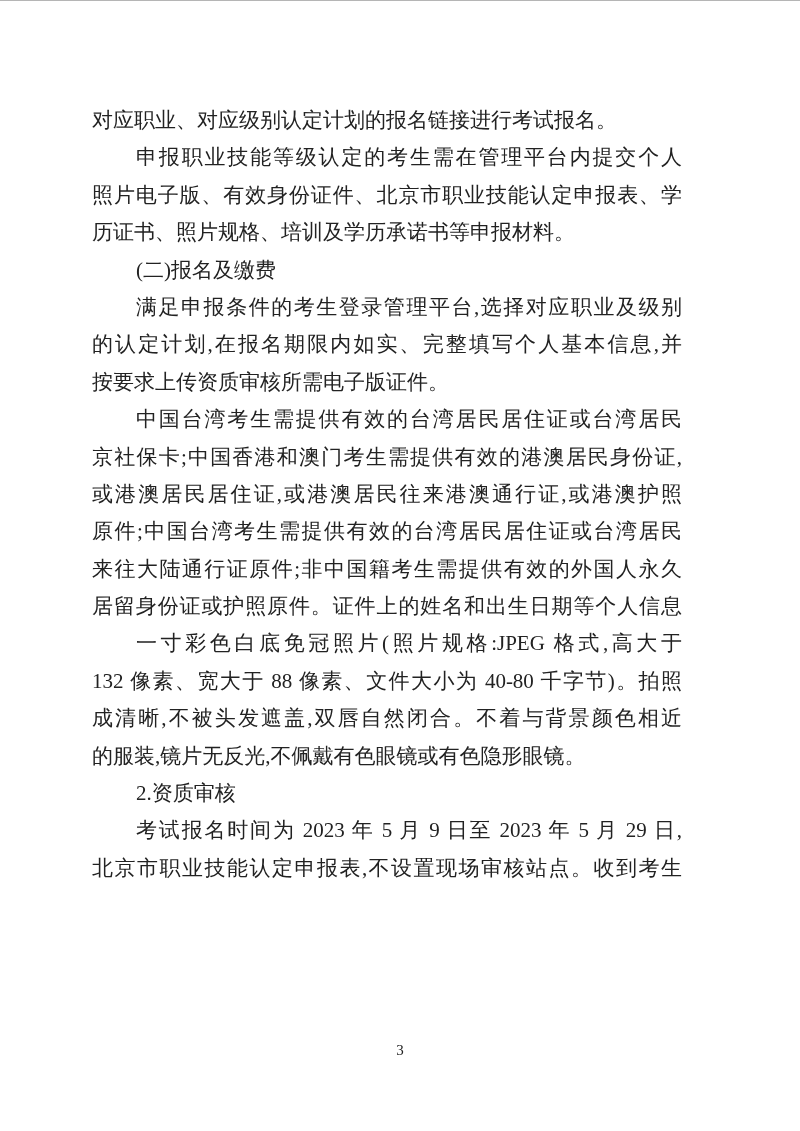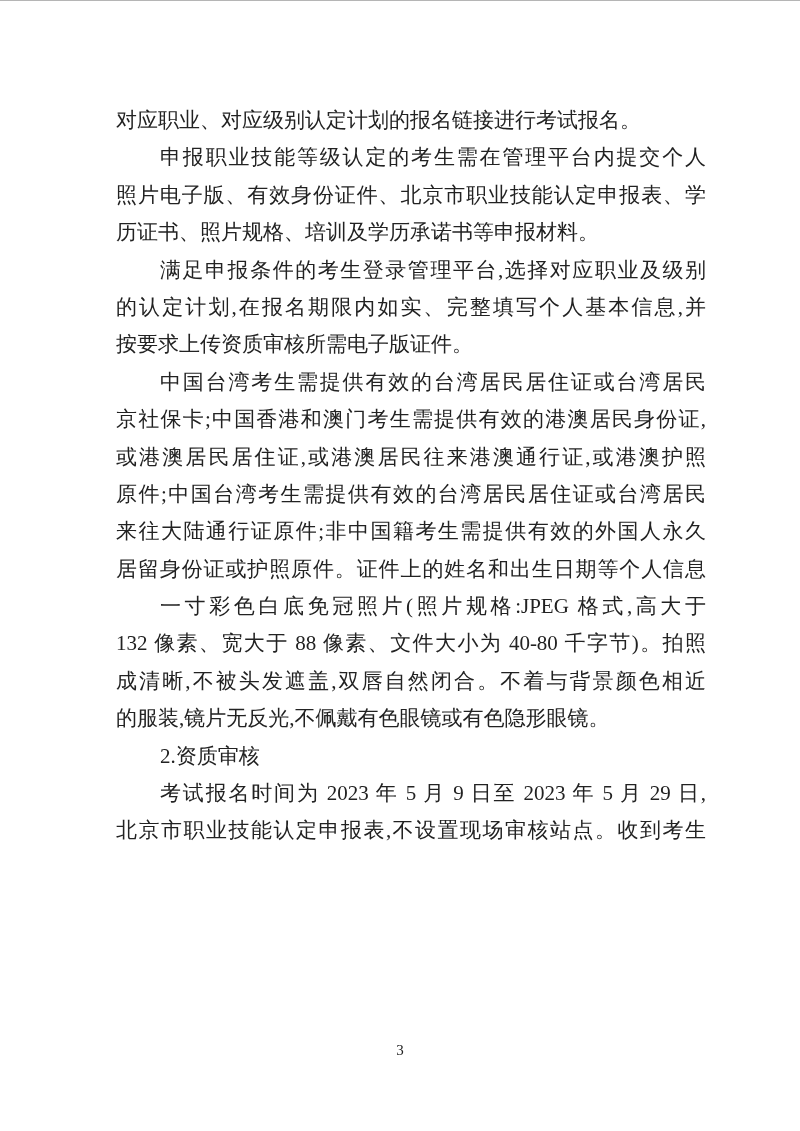--- a/index.html
+++ b/index.html
@@ -19,21 +19,21 @@
   .page-top-edge {
     position: absolute;
     top: 0;
     left: 0;
     width: 100%;
     height: 0;
     border-top: 1px solid #b5b5b5;
   }
   .text-block {
     position: absolute;
-    left: 116px;
+    left: 92px;
     top: 102px;
     width: 590px;
   }
   .line {
     height: 37.4px;
     line-height: 37.4px;
     font-size: 21px;
     letter-spacing: 0;
     text-align: left;
     white-space: pre-wrap;
@@ -63,20 +63,21 @@
 
 <div class="page">
   <div class="page-top-edge"></div>
 
   <div class="text-block">
 
   <div class="line">对应职业、对应级别认定计划的报名链接进行考试报名。</div>
       <div class="line indent justify">申报职业技能等级认定的考生需在管理平台内提交个人</div>
       <div class="line justify">照片电子版、有效身份证件、北京市职业技能认定申报表、学</div>
       <div class="line">历证书、照片规格、培训及学历承诺书等申报材料。</div>
+      <div class="line indent">(二)报名及缴费</div>
       <div class="line indent justify">满足申报条件的考生登录管理平台,选择对应职业及级别</div>
       <div class="line justify">的认定计划,在报名期限内如实、完整填写个人基本信息,并</div>
       <div class="line">按要求上传资质审核所需电子版证件。</div>
       <div class="line indent justify">中国台湾考生需提供有效的台湾居民居住证或台湾居民</div>
       <div class="line justify">京社保卡;中国香港和澳门考生需提供有效的港澳居民身份证,</div>
       <div class="line justify">或港澳居民居住证,或港澳居民往来港澳通行证,或港澳护照</div>
       <div class="line justify">原件;中国台湾考生需提供有效的台湾居民居住证或台湾居民</div>
       <div class="line justify">来往大陆通行证原件;非中国籍考生需提供有效的外国人永久</div>
       <div class="line justify">居留身份证或护照原件。证件上的姓名和出生日期等个人信息</div>
       <div class="line indent justify">一寸彩色白底免冠照片(照片规格:JPEG 格式,高大于</div>

